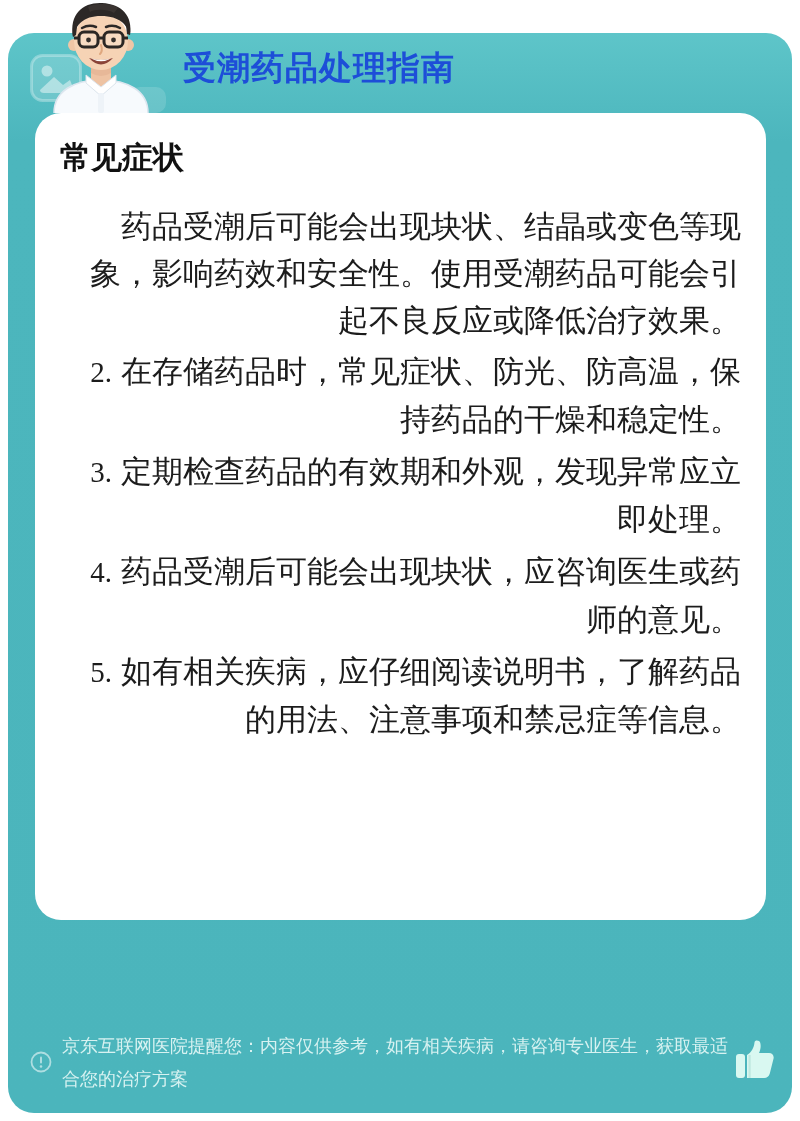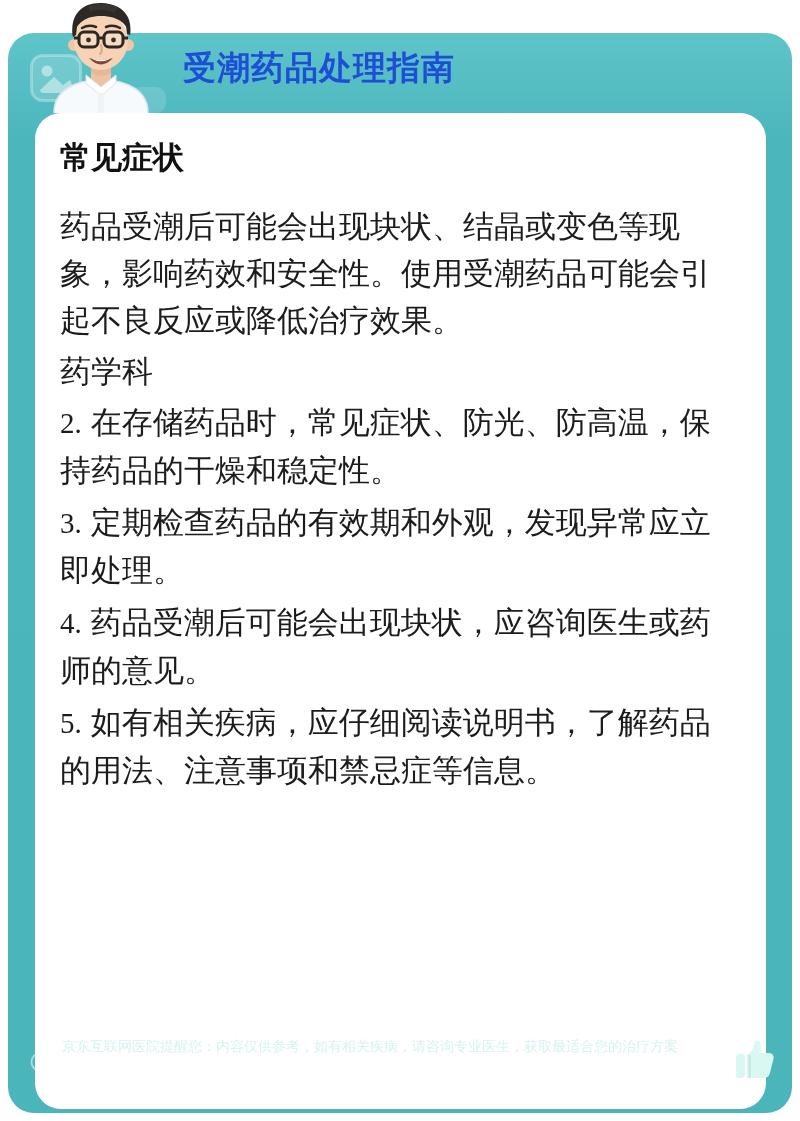--- a/index.html
+++ b/index.html
@@ -15,44 +15,44 @@
   }
   .photo-icon{position:absolute;left:30px;top:54px;}
   .avatar{position:absolute;left:36px;top:1px;}
   .page-title{
     position:absolute;left:155px;top:46px;
     font-size:33px;font-weight:700;color:#1d4ed8;letter-spacing:1px;
     white-space:nowrap;
     margin-left:28px;
   }
   .card{
-    position:absolute;left:35px;top:113px;width:731px;height:996px;
+    position:absolute;left:35px;top:113px;width:731px;height:807px;
     background:#ffffff;border-radius:26px;box-sizing:border-box;
     padding:26px 25px 30px 25px;overflow:hidden;
   }
   .card h2{
     font-size:31px;line-height:38px;font-weight:700;color:#111111;
     margin:2px 0 26px 0;
   }
   .card h2.first{margin-top:0;}
   .card p{
-    font-size:31px;line-height:47px;color:#1c1c1c;margin:0 0 4px 0;
+    font-size:31px;line-height:47px;color:#1c1c1c;margin:0 0 4px 0;text-align:right;
   }
   .card p.li{margin-bottom:5px;}
   .num{
     font-family:"Liberation Serif","DejaVu Serif",serif;
     font-size:29px;margin-right:9px;
   }
   .footer{
     position:absolute;left:0;top:1028px;width:800px;height:80px;
   }
   .info-icon{position:absolute;left:30px;top:23px;}
   .disclaimer{
     position:absolute;left:62px;top:2px;width:672px;
-    font-size:14px;line-height:33px;color:#d7f2f1;
+    font-size:18px;line-height:33px;color:#d7f2f1;
   }
   .thumbs-icon{position:absolute;left:731px;top:8px;cursor:pointer;}
 </style>
 </head>
 <body>
 
 <div class="page">
 
   <div class="teal-panel"></div>
 
@@ -101,21 +101,20 @@
     <path d="M53 57 Q65 70 77 57 Q65 61 53 57 Z" fill="#8a4438"></path>
     <path d="M55 57.5 Q65 63 75 57.5 Q65 60 55 57.5 Z" fill="#ffffff"></path>
   </svg>
 
   <div class="page-title">受潮药品处理指南</div>
 
   <div class="card">
     <h2 class="first">常见症状</h2>
     <p>药品受潮后可能会出现块状、结晶或变色等现象，影响药效和安全性。使用受潮药品可能会引起不良反应或降低治疗效果。</p>
 
-    <p>药学科</p>
 
 
     <p class="li">
       <span class="num">2.</span><span>在存储药品时，常见症状、防光、防高温，保持药品的干燥和稳定性。</span>
     </p>
     <p class="li">
       <span class="num">3.</span><span>定期检查药品的有效期和外观，发现异常应立即处理。</span>
     </p>
     <p class="li">
       <span class="num">4.</span><span>药品受潮后可能会出现块状，应咨询医生或药师的意见。</span>

